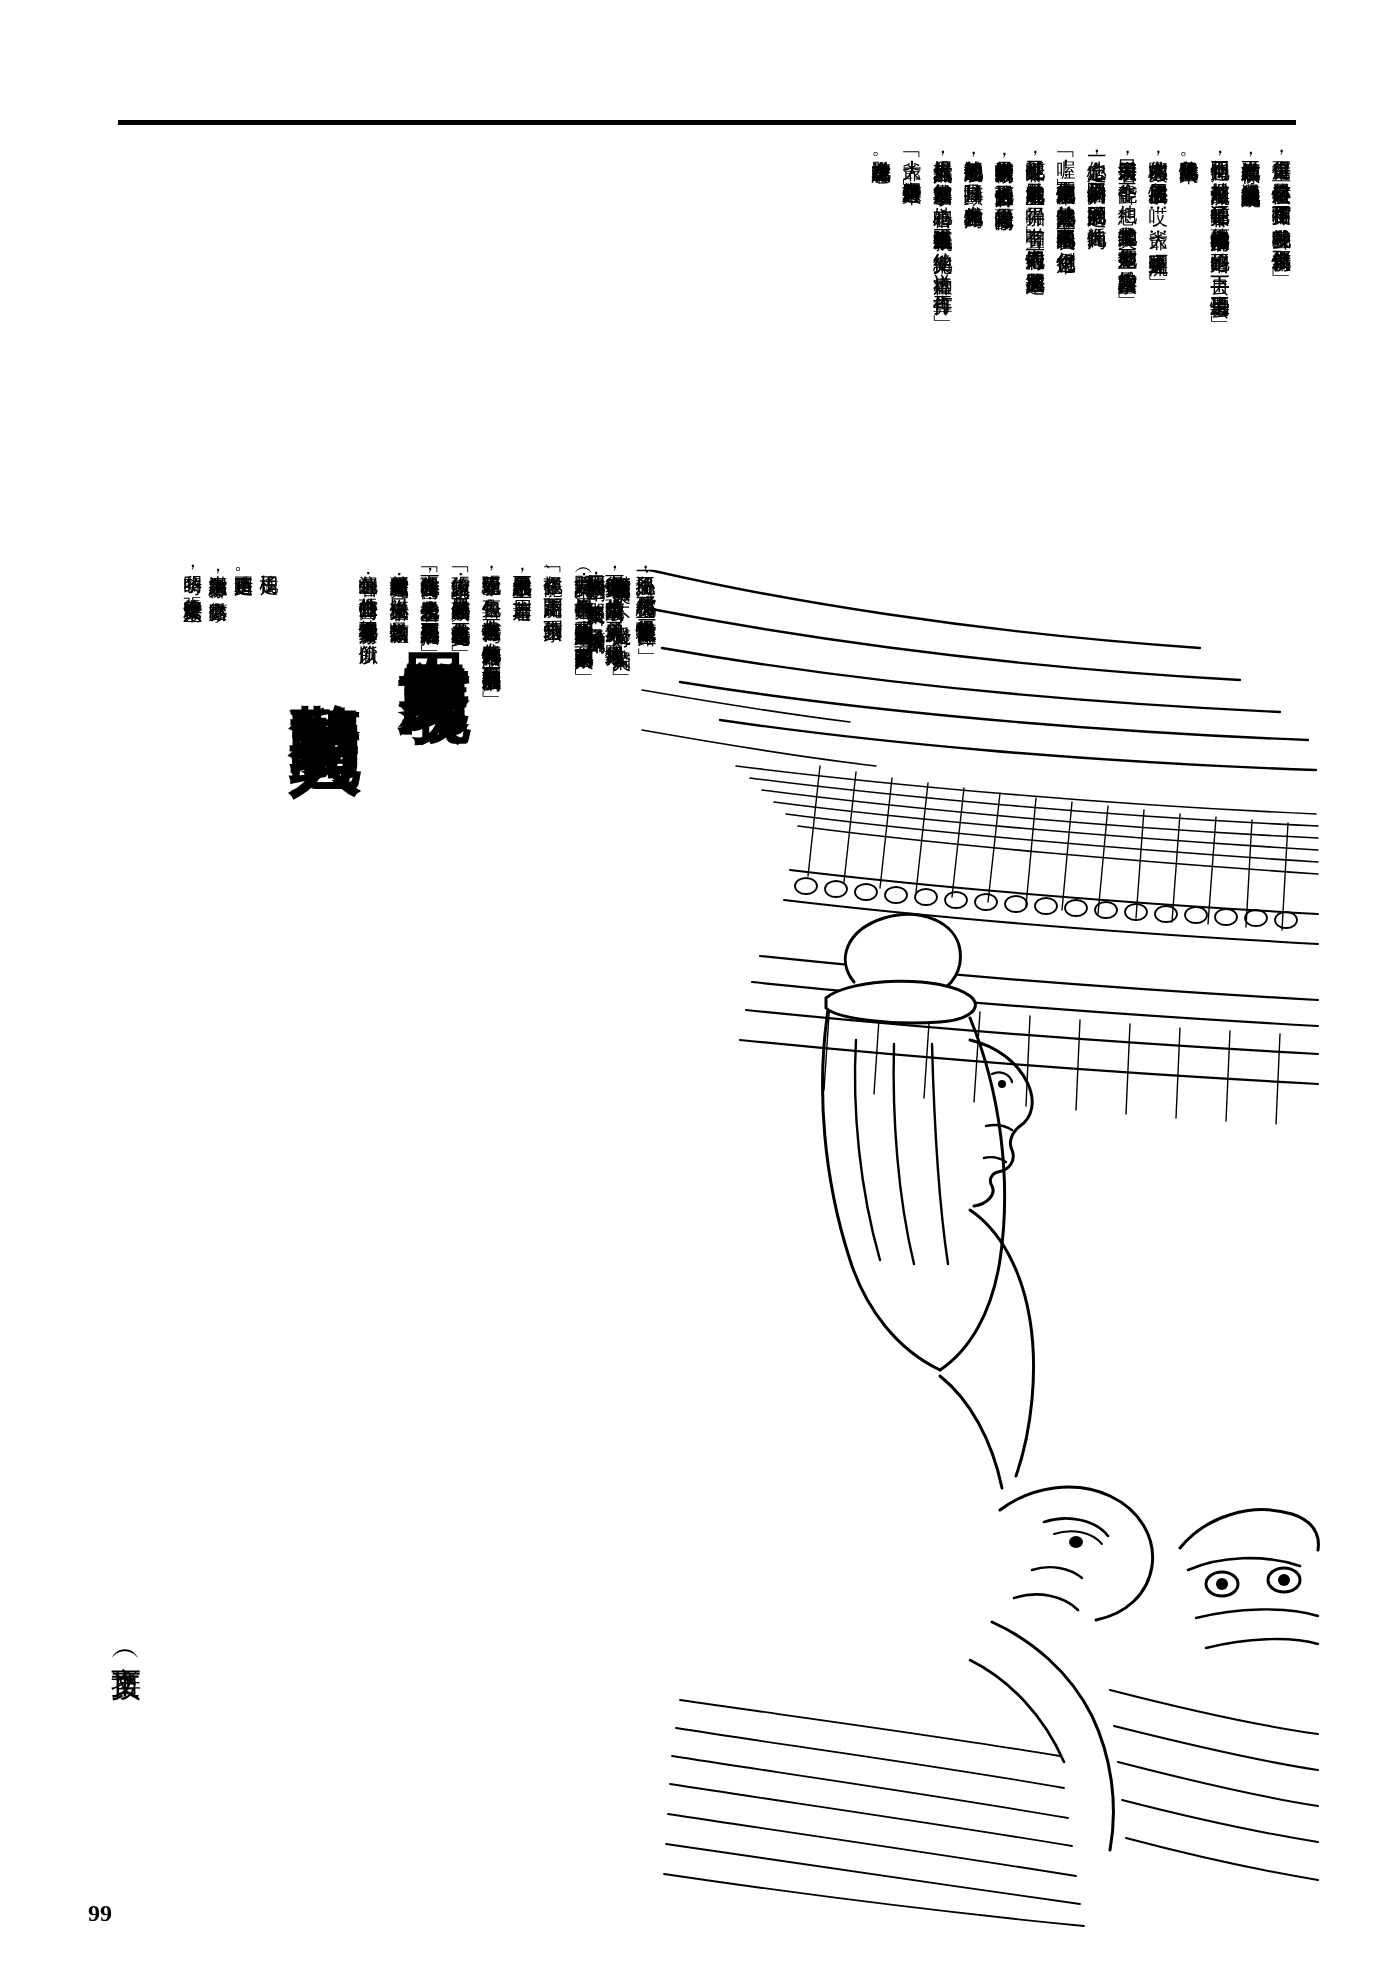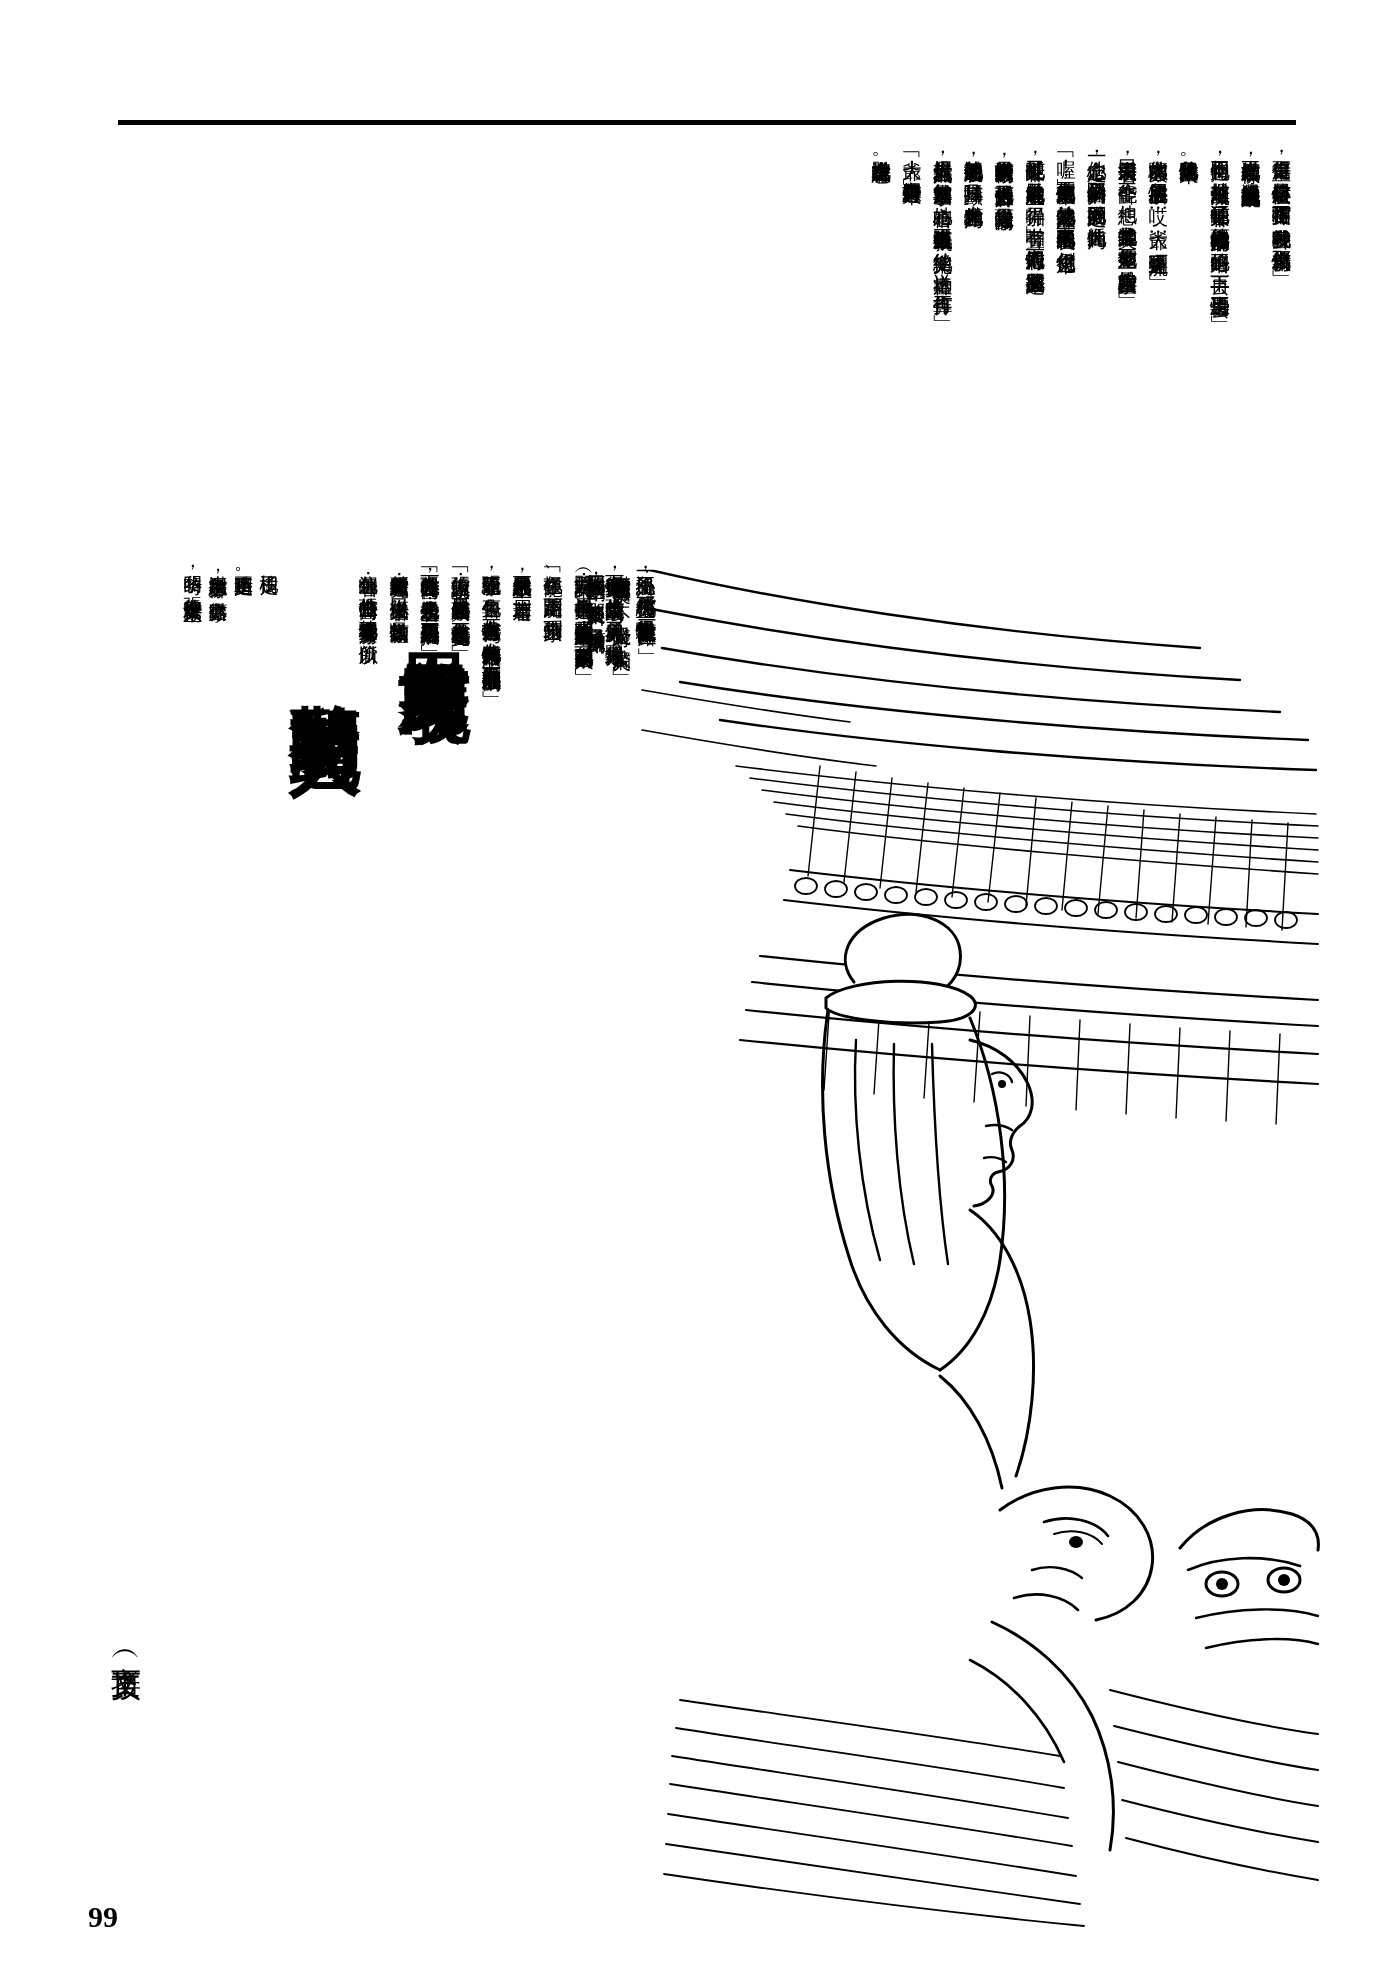--- a/index.html
+++ b/index.html
@@ -121,21 +121,21 @@
     font-size: 30px;
     letter-spacing: 0.08em;
     line-height: 1.2;
   }
 
   
   #page-number {
     position: absolute;
     left: 88px;
     top: 1900px;
-    font-size: 30px;
+    font-size: 24px;
     font-weight: bold;
     font-family: "Liberation Serif", serif;
   }
 
   
   #illustration {
     position: absolute;
     left: 640px;
     top: 570px;
     width: 680px;

